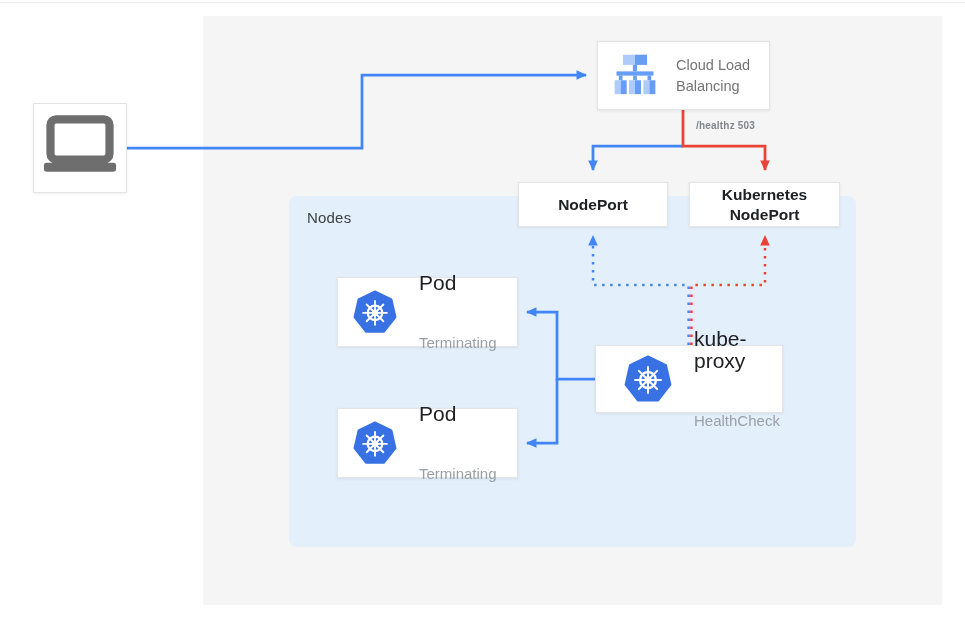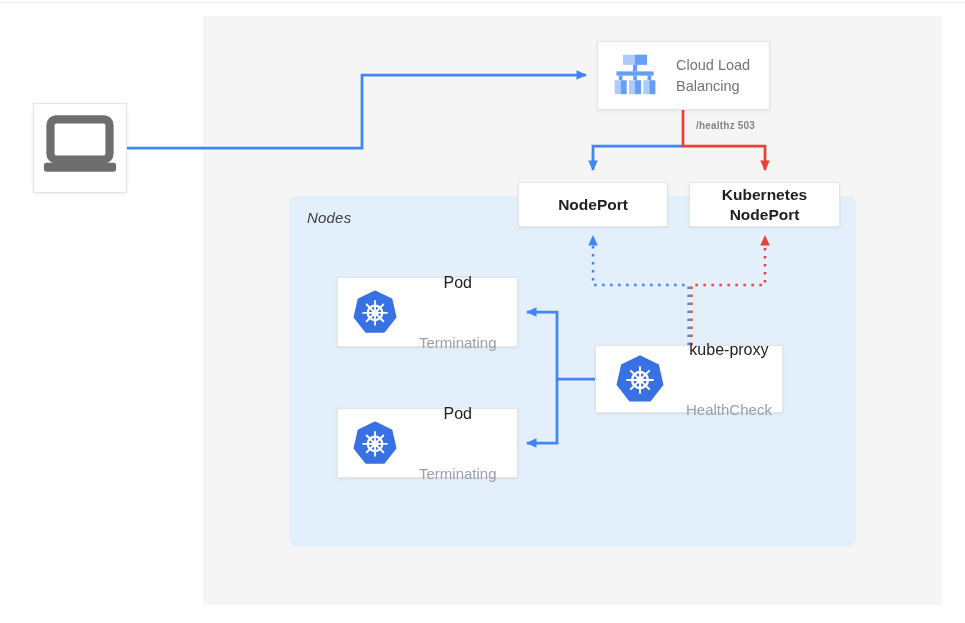--- a/index.html
+++ b/index.html
@@ -16,21 +16,20 @@
     background: #ececec;
   }
   .bg-panel {
     position: absolute; left: 203px; top: 16px; width: 739px; height: 589px;
     background: var(--panel-bg, #f5f5f6);
   }
   .nodes-panel {
     position: absolute; left: 289px; top: 196px; width: 567px; height: 351px;
     background: var(--nodes-bg, #e4effc);
     border-radius: 8px;
-    font-style: italic;
   }
   .nodes-label {
     position: absolute; left: 18px; top: 13px;
     font-size: 15px; color: #3c4043; letter-spacing: .2px;
   }
   svg.wires { position: absolute; left: 0; top: 0; width: 965px; height: 623px; }
   .stroke-blue { stroke: var(--accent-blue, #4285f4); }
   .stroke-red  { stroke: var(--accent-red, #ea4335); }
   .fill-blue   { fill: var(--accent-blue, #4285f4); }
   .fill-red    { fill: var(--accent-red, #ea4335); }
@@ -43,25 +42,25 @@
     border: 1px solid #e4e4e4;
     box-shadow: 0 1px 3px rgba(0,0,0,.07);
     display: flex; align-items: center;
   }
   .laptop-box { left: 33px; top: 103px; width: 94px; height: 90px; justify-content: center; }
   .clb-box    { left: 597px; top: 41px;  width: 173px; height: 69px; padding-left: 12px; }
   .np-box     { left: 518px; top: 182px; width: 150px; height: 45px; justify-content: center; }
   .hc-box     { left: 689px; top: 182px; width: 151px; height: 45px; justify-content: center; }
   .pod1-box   { left: 337px; top: 277px; width: 181px; height: 70px; padding-left: 15px; }
   .pod2-box   { left: 337px; top: 408px; width: 181px; height: 70px; padding-left: 15px; }
-  .kp-box     { left: 595px; top: 345px; width: 188px; height: 68px; padding-left: 20px; }
+  .kp-box     { left: 595px; top: 345px; width: 188px; height: 68px; padding-left: 28px; }
 
   .bold-label { font-weight: bold; font-size: 15.5px; color: #202124; text-align: center; line-height: 20px; }
   .icon-gap   { margin-right: 22px; flex: 0 0 auto; display: flex; align-items: center; }
-  .title-block .title    { font-size: 16px;  color: #202124; line-height: 22px; text-align: center; }
+  .title-block .title    { font-size: 21px;  color: #202124; line-height: 22px; }
   .title-block .subtitle { font-size: 15px;  color: #9aa0a6; line-height: 21px; margin-top: 38px; }
   .clb-label { font-size: 14.5px; color: #757575; line-height: 21px; }
 
   .healthz-label {
     position: absolute; left: 696px; top: 120px;
     font-size: 10px; font-weight: bold; color: #80868b;
     letter-spacing: .2px;
     text-align: center;
   }
   .k8s-icon-44 { width: 44px; height: 44px; }

